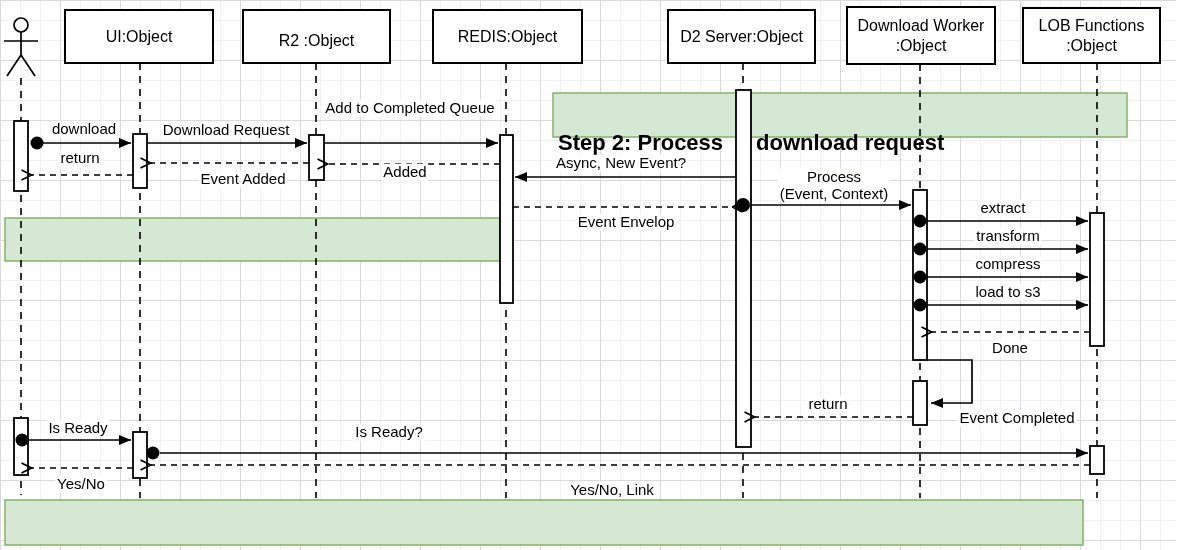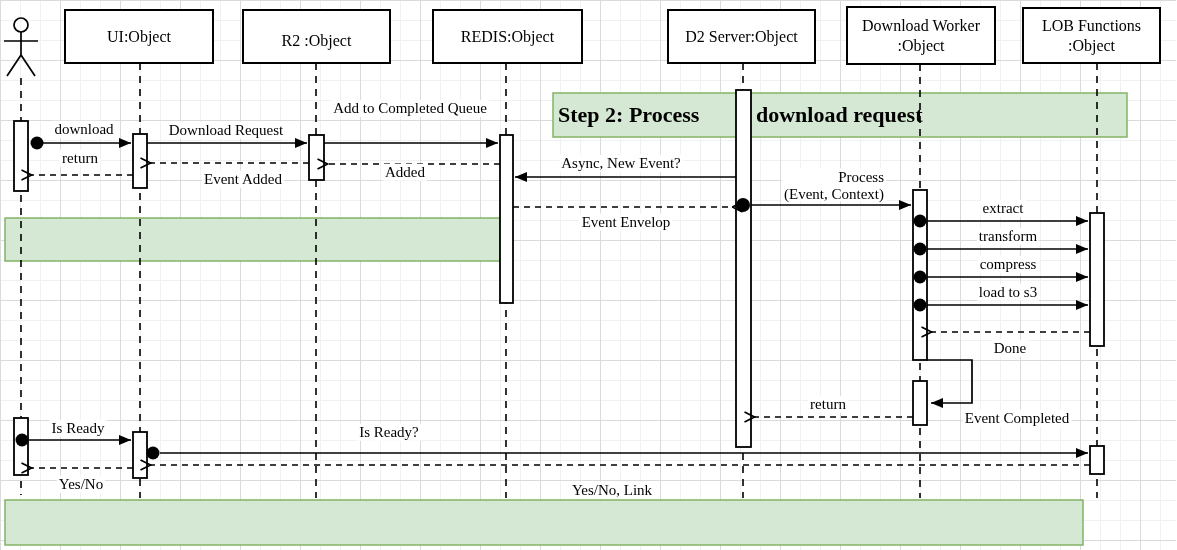--- a/index.html
+++ b/index.html
@@ -1,18 +1,18 @@
 <!DOCTYPE html>
 <html><head>
 <meta charset="utf-8">
 <style>
   html,body{margin:0;padding:0;background:#fff;}
   .stage{
     position:relative;width:1176px;height:550px;overflow:hidden;
-    font-family:Liberation Serif, serif;color:#000;
+    font-family:Liberation Sans, sans-serif;color:#000;
     background-color:#ffffff;
     background-image:
       linear-gradient(to right,#d9dade 1px,transparent 1px),
       linear-gradient(to bottom,#d9dade 1px,transparent 1px),
       linear-gradient(to right,#f0f1f5 1px,transparent 1px),
       linear-gradient(to bottom,#f0f1f5 1px,transparent 1px);
     background-size:60px 60px,60px 60px,20px 20px,20px 20px;
   }
   svg.layer{position:absolute;left:0;top:0;}
   .lifeline{stroke:#000;stroke-width:1.6;stroke-dasharray:7 6;fill:none;}
@@ -21,28 +21,28 @@
   .step-rect{fill:#d5e8d4;stroke:#82b366;stroke-width:1.5;}
   .solid{stroke:#000;stroke-width:1.7;fill:none;}
   .dashed{stroke:#000;stroke-width:1.6;stroke-dasharray:6 5;fill:none;}
   .dot{fill:#000;stroke:none;}
   .actor-shape{stroke:#000;stroke-width:1.7;fill:none;}
   .msg{
     position:absolute;transform:translate(-50%,-50%);
     font-size:15px;line-height:1.1;background:#ffffff;padding:0 2px;
     white-space:nowrap;
   }
-  .msg.multi{white-space:pre-line;text-align:right;}
+  .msg.multi{white-space:pre-line;text-align:center;}
   .obj-label{
     position:absolute;display:flex;align-items:center;justify-content:center;
     font-size:16px;line-height:1.25;text-align:center;white-space:pre-line;
   }
   .step{
     position:absolute;display:flex;align-items:center;
-    font-size:22px;font-weight:bold;white-space:nowrap;
+    font-size:22px;font-weight:bold;white-space:nowrap;margin-top:28px;
   }
 </style>
 </head>
 <body>
 
 <div class="stage">
 
   <svg class="layer" width="1177" height="550" viewBox="0 0 1177 550">
     <defs>
       <marker id="mArrow" markerWidth="13" markerHeight="11" refX="12" refY="5.5" orient="auto" markerUnits="userSpaceOnUse">

